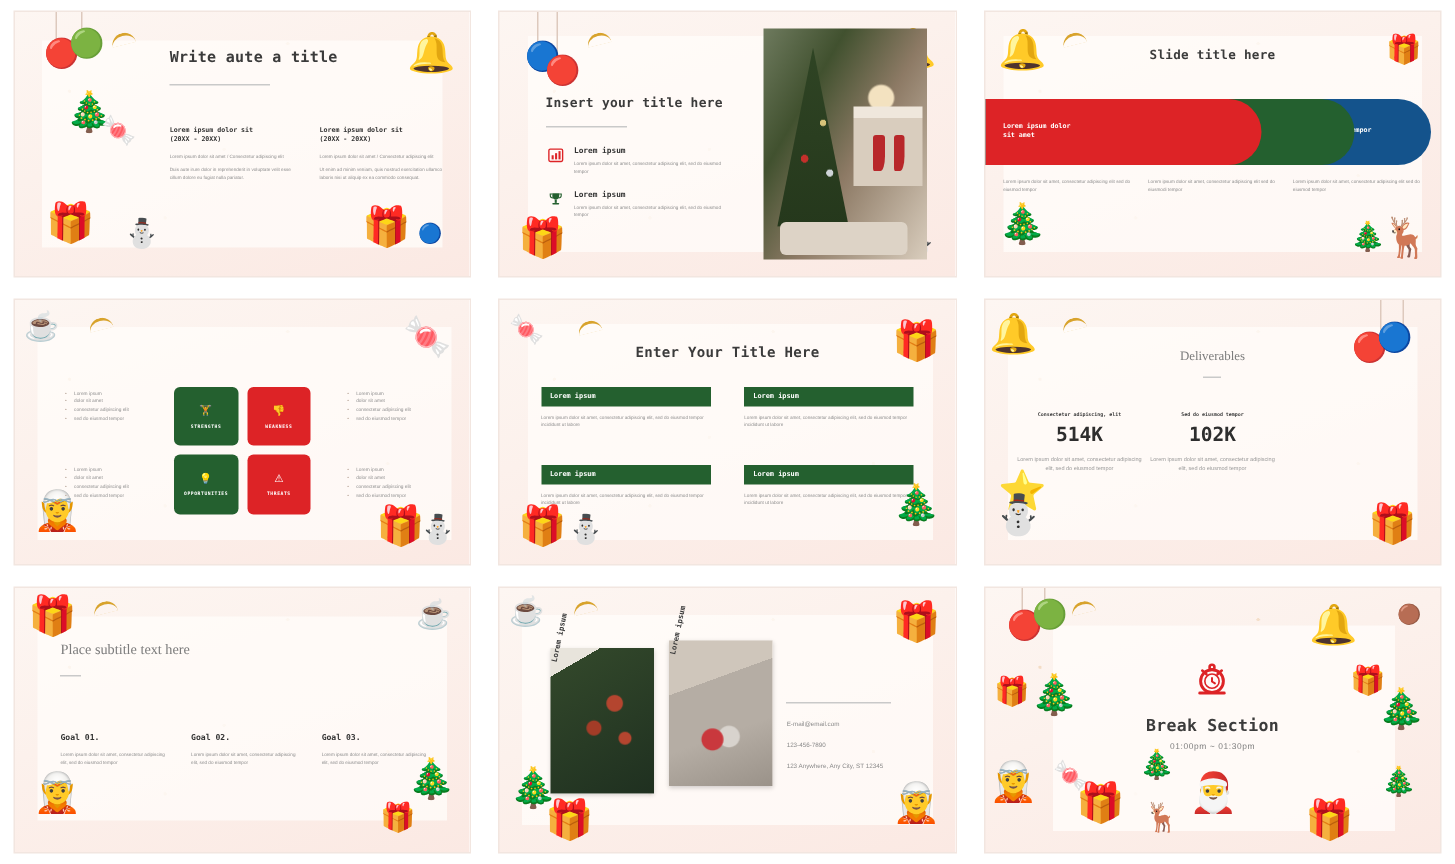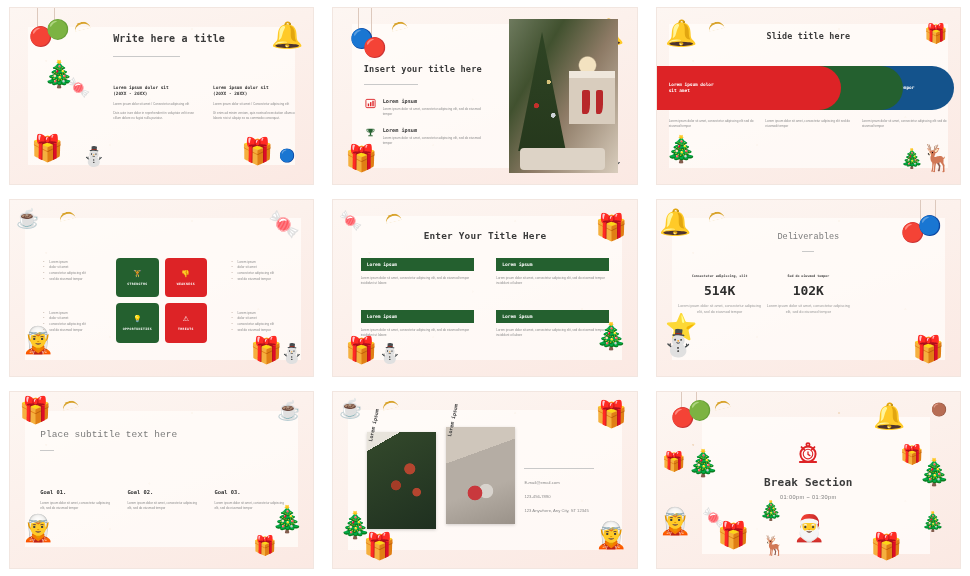--- a/index.html
+++ b/index.html
@@ -60,21 +60,21 @@
     transform: rotate(-14deg);
   }
 
   
   .title-hand {
     font-family: "DejaVu Sans Mono", monospace;
     color: #3b3b3b; font-weight: 700;
     letter-spacing: .2px;
   }
   .title-thin {
-    font-family: Liberation Mono, monospace;
+    font-family: Liberation Serif, serif;
     color: #7c7c7c; font-weight: 400;
   }
   .rule { height: 1px; background: #c9c9c9; }
   .body-tiny {
     font-size: 3.1px; line-height: 1.55; color: #8d8d8d;
     font-family: "Liberation Sans", sans-serif;
   }
 
   
   .s1-title { position: absolute; left: 34%; top: 14%; font-size: 10px; }
@@ -248,21 +248,21 @@
       <div class="confetti" style="left:21%;top:8%;"></div>
       <span class="deco big" style="right:3%;top:8%;">🔔</span>
       <span class="deco big" style="left:11%;top:30%;">🎄</span>
       <span class="deco mid" style="left:19%;top:40%;">🍬</span>
       <span class="deco big" style="left:7%;top:72%;">🎁</span>
       <span class="deco mid" style="left:24%;top:79%;">⛄</span>
       <span class="deco big" style="right:13%;top:74%;">🎁</span>
       <span class="deco sm" style="right:6%;top:80%;">🔵</span>
 
       <div class="content">
-        <div class="title-hand s1-title">Write here a title</div>
+        <div class="title-hand s1-title">Write aute a title</div>
         <div class="rule s1-rule"></div>
         <div class="s1-cols">
           <div class="s1-col">
             <div class="s1-h">
               <span>Lorem ipsum dolor sit</span><br>
               <span>(20XX - 20XX)</span>
             </div>
             <div class="body-tiny s1-p">Lorem ipsum dolor sit amet / Consectetur adipiscing elit</div>
             <div class="body-tiny">Duis aute irure dolor in reprehenderit in voluptate velit esse cillum dolore eu fugiat nulla pariatur.</div>
           </div>

